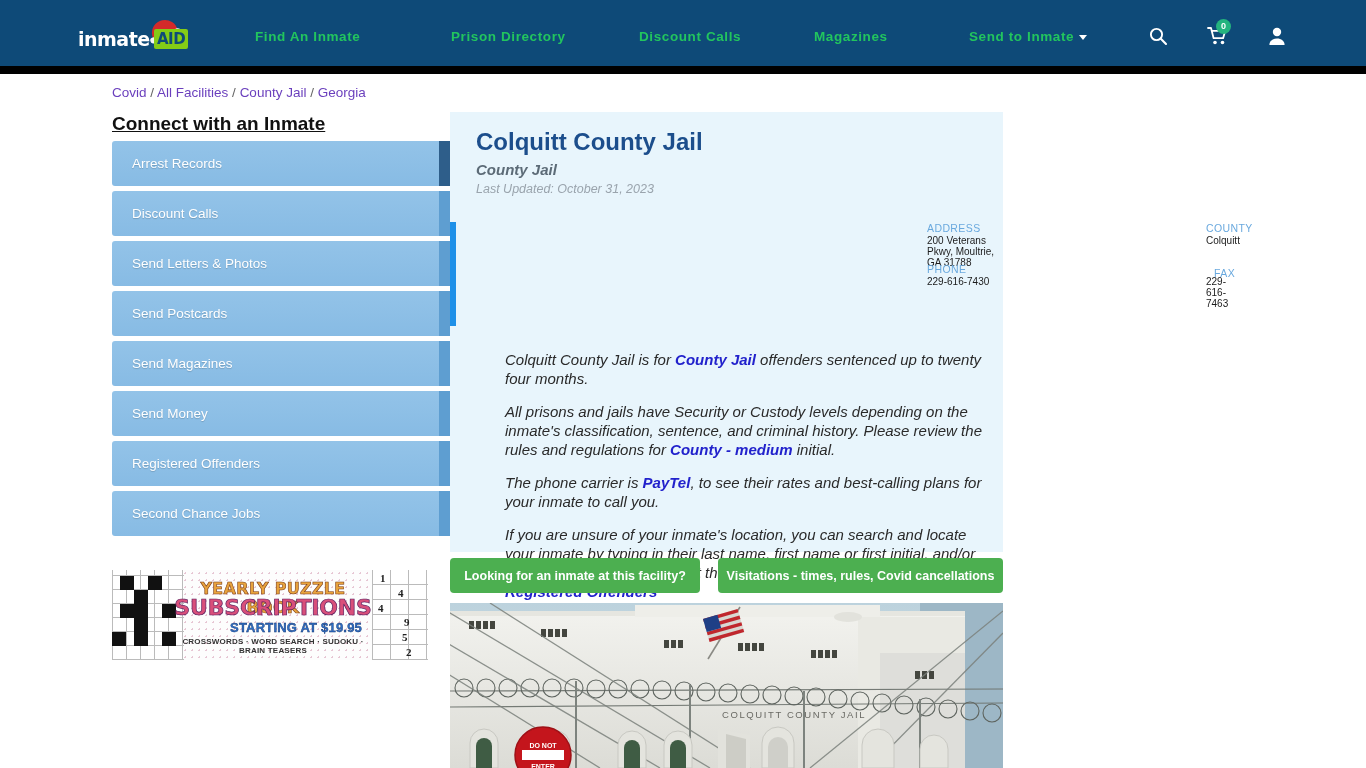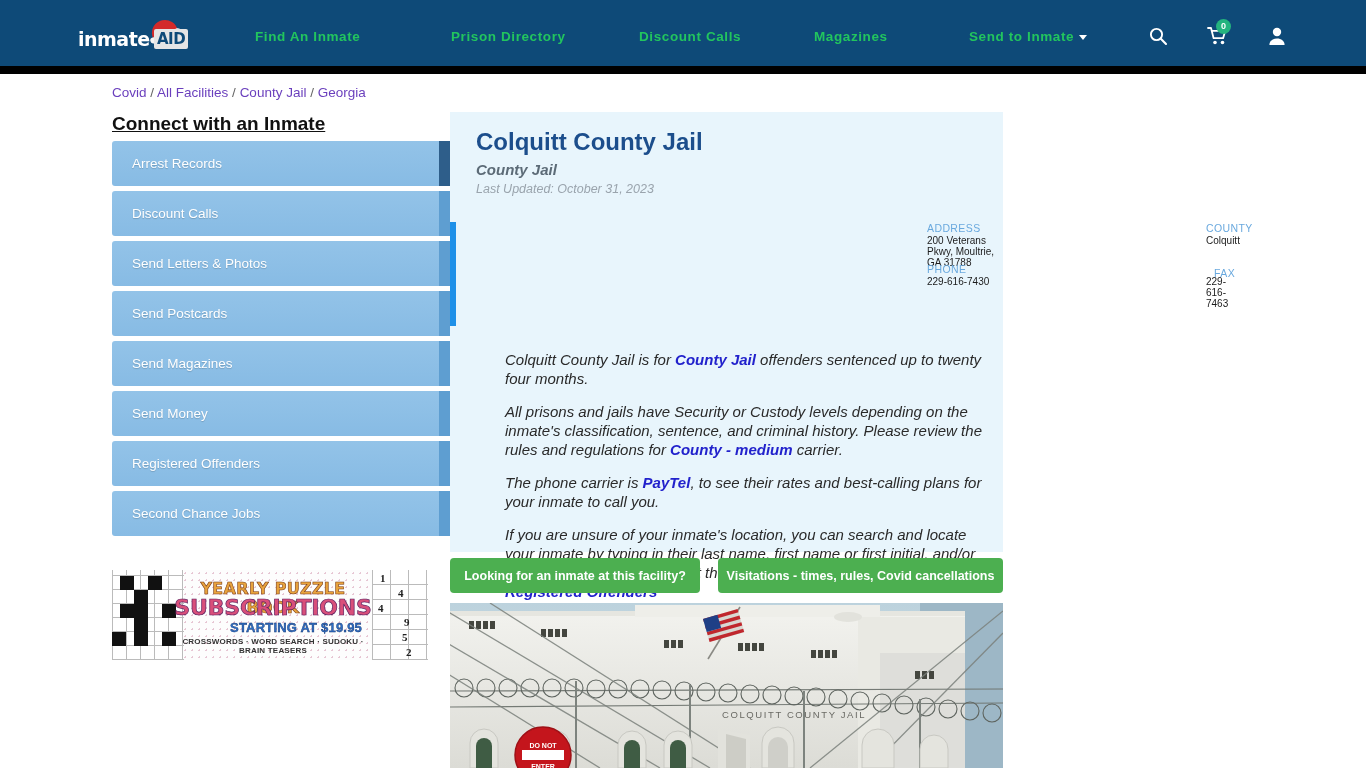--- a/index.html
+++ b/index.html
@@ -6,21 +6,21 @@
   *{box-sizing:border-box;margin:0;padding:0;}
   html,body{width:1366px;height:768px;overflow:hidden;background:#ffffff;
     font-family:"Liberation Sans",sans-serif;}
 
   
   .navbar{position:absolute;left:0;top:0;width:1366px;height:74px;
     background:#0e4a78;border-bottom:8px solid #000000;}
   .logo{position:absolute;left:78px;top:20px;width:112px;height:34px;}
   .logo-text{position:absolute;left:0;top:8px;font-size:19px;font-weight:bold;
     color:#ffffff;letter-spacing:-0.5px;font-family:"DejaVu Sans",sans-serif;}
-  .logo-aid{position:absolute;left:76px;top:9px;background:#e5e5e5;color:#0e4a78;
+  .logo-aid{position:absolute;left:76px;top:9px;background:#84cc16;color:#0e4a78;
     font-size:15px;font-weight:bold;padding:1px 3px;border-radius:2px;
     letter-spacing:-0.5px;font-family:"DejaVu Sans",sans-serif;}
   .santa-hat{position:absolute;left:73px;top:0px;width:26px;height:17px;
     background:#d32a2a;border-radius:13px 13px 3px 3px;transform:rotate(-12deg);}
   .santa-hat:after{content:"";position:absolute;right:-4px;bottom:-3px;width:9px;height:9px;
     background:#ffffff;border-radius:50%;}
   .santa-hat:before{content:"";position:absolute;left:-3px;bottom:-4px;width:28px;height:6px;
     background:#f4f4f4;border-radius:3px;}
 
   .nav-links{position:absolute;left:255px;top:0;height:74px;}
@@ -263,21 +263,21 @@
     <div class="ib-value" style="left:756px;top:13px;">Colquitt</div>
     <div class="ib-label" style="left:756px;top:45px;padding-left:8px;">FAX</div>
     <div class="ib-value" style="left:756px;top:54px;">229-616-7463</div>
   </div>
 
   <div class="body-copy">
     <p>
       <span>Colquitt County Jail is for </span><a>County Jail</a><span> offenders sentenced up to twenty four months.</span>
     </p>
     <p>
-      <span>All prisons and jails have Security or Custody levels depending on the inmate's classification, sentence, and criminal history. Please review the rules and regulations for </span><a>County - medium</a><span> carrier.</span>
+      <span>All prisons and jails have Security or Custody levels depending on the inmate's classification, sentence, and criminal history. Please review the rules and regulations for </span><a>County - medium</a><span> initial.</span>
     </p>
     <p>
       <span>The phone carrier is </span><a>PayTel</a><span>, to see their rates and best-calling plans for your inmate to call you.</span>
     </p>
     <p>
       <span>If you are unsure of your inmate's location, you can search and locate your inmate by typing in their last name, first name or first initial, and/or the offender ID number to get their accurate information immediately </span><a>Registered Offenders</a>
     </p>
   </div>
 </div>
 

